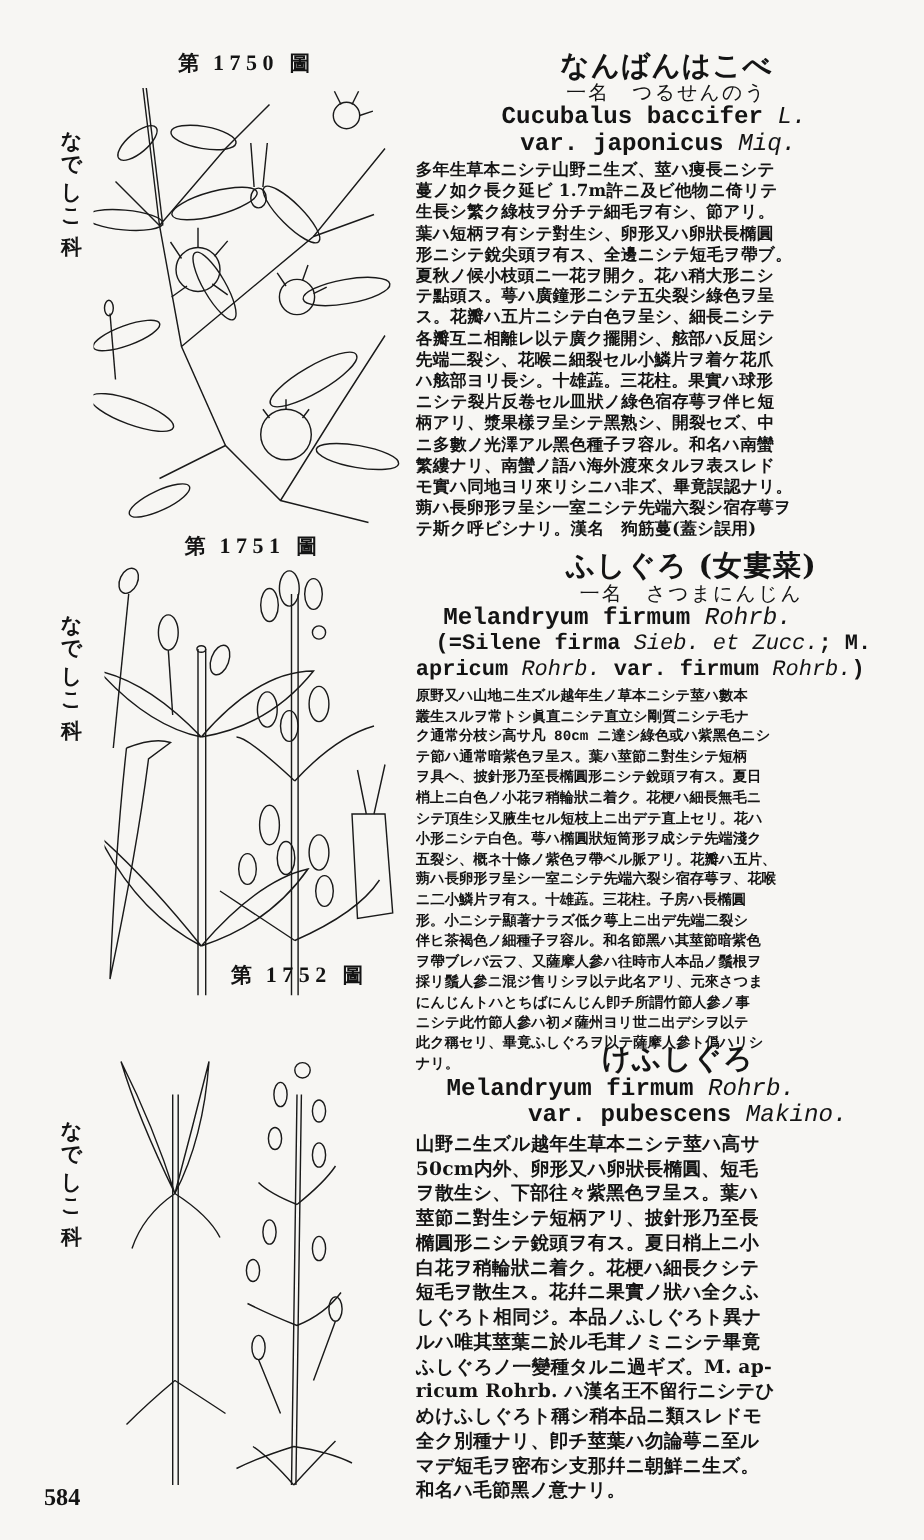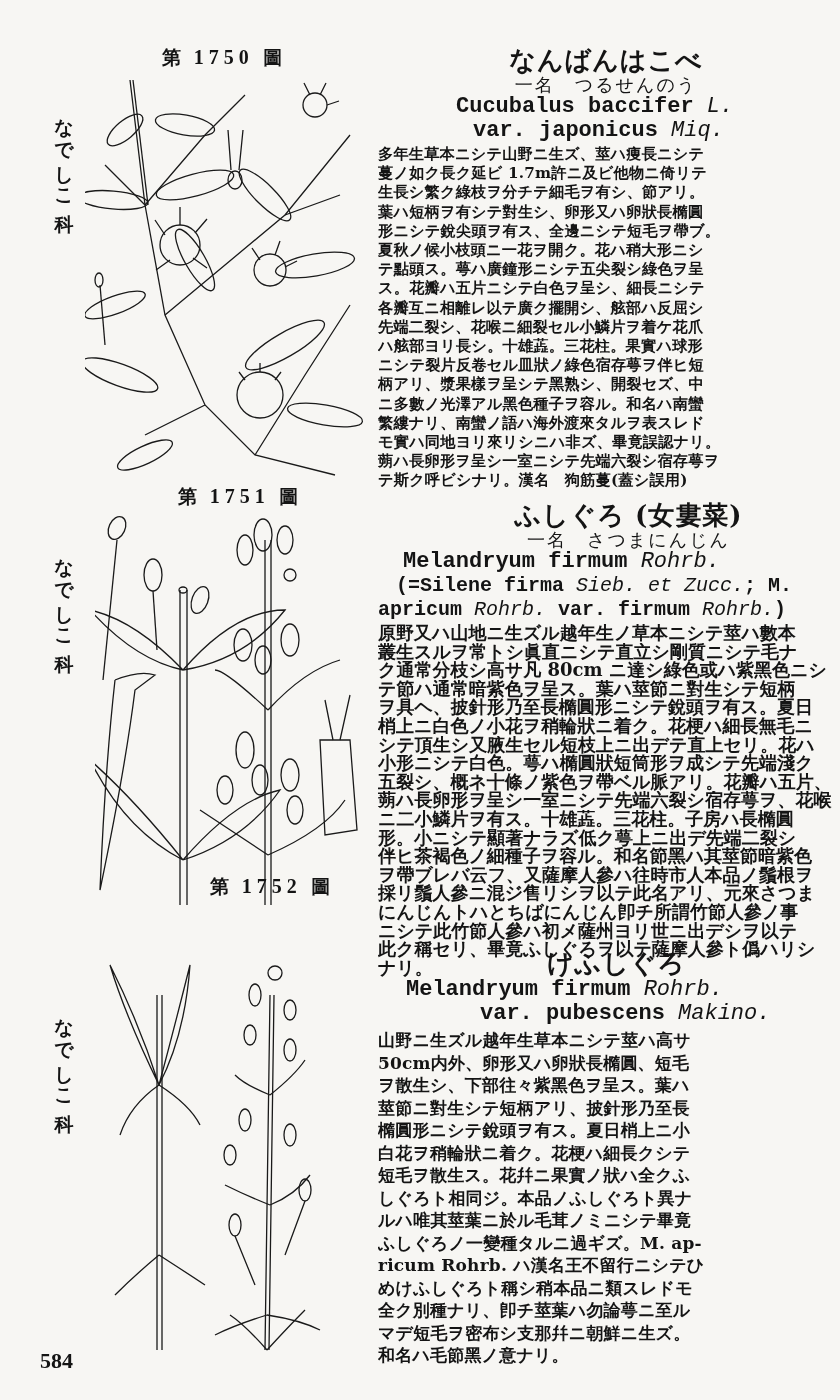--- a/index.html
+++ b/index.html
@@ -32,21 +32,21 @@
   }
   .entry .sci {
     font-family: Liberation Mono, monospace; font-size: 22px; font-weight: bold;
     line-height: 24px; white-space: nowrap;
   }
   .entry .sci i { font-weight: normal; }
   .entry .body {
     font-size: 15.2px; line-height: 19.2px; font-weight: bold;
     text-align: justify; letter-spacing: 0.2px;
   }
-  .entry .body.dense { font-size: 18px; line-height: 18.6px; letter-spacing: 0; }
+  .entry .body.dense { font-size: 13px; line-height: 18.6px; letter-spacing: 0; font-family: Liberation Mono, monospace; }
   .entry .body.large { font-size: 17px; line-height: 22.5px; }
   .entry .body div { white-space: nowrap; overflow: hidden; }
   .page-num {
     position: absolute; left: 40px; top: 1348px;
     font-family: "Liberation Serif", serif; font-size: 22px; font-weight: bold;
   }
 </style>
 </head>
 <body>
 
@@ -119,21 +119,21 @@
       <div>ニシテ裂片反卷セル皿狀ノ綠色宿存萼ヲ伴ヒ短</div>
       <div>柄アリ、漿果樣ヲ呈シテ黑熟シ、開裂セズ、中</div>
       <div>ニ多數ノ光澤アル黑色種子ヲ容ル。和名ハ南蠻</div>
       <div>繁縷ナリ、南蠻ノ語ハ海外渡來タルヲ表スレド</div>
       <div>モ實ハ同地ヨリ來リシニハ非ズ、畢竟誤認ナリ。</div>
       <div>蒴ハ長卵形ヲ呈シ一室ニシテ先端六裂シ宿存萼ヲ</div>
       <div>テ斯ク呼ビシナリ。漢名　狗筋蔓(蓋シ誤用)</div>
     </div>
   </div>
 
-  <div class="fig-label" style="left:178px;top:484px;">
+  <div class="fig-label" style="left:168px;top:484px;">
     <span>第</span>
     <span class="num">1751</span>
     <span>圖</span>
   </div>
   <div class="family" style="left:55px;top:545px;">なでしこ科</div>
   <div class="illus" style="left:95px;top:510px;width:275px;height:395px;">
     <svg viewBox="0 0 275 395" fill="none" stroke="#1a1a1a" stroke-width="1.3">
       <ellipse cx="22" cy="18" rx="8" ry="12" transform="rotate(25 22 18)"></ellipse>
       <path d="M22 30 L8 170"></path>
       <path d="M85 80 L85 395 M92 80 L92 395"></path>

